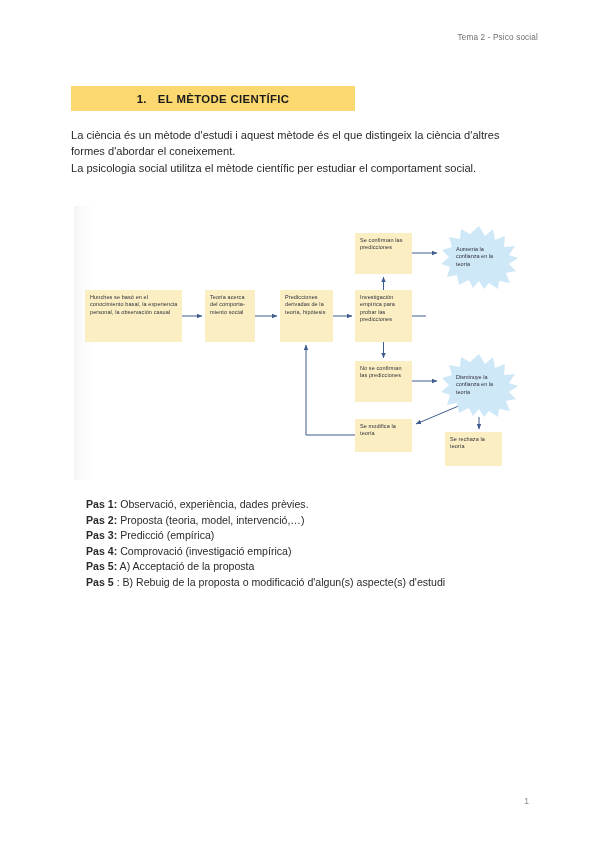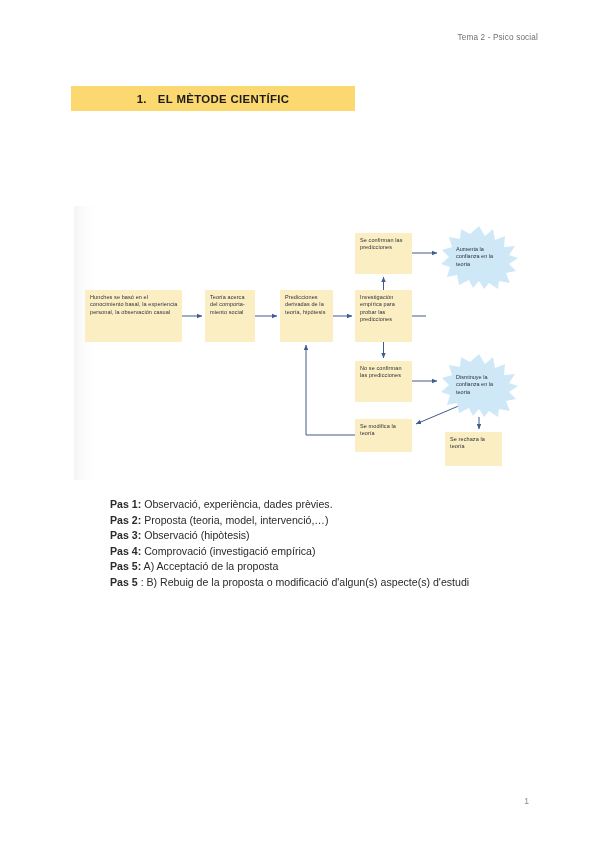--- a/index.html
+++ b/index.html
@@ -137,21 +137,21 @@
   .steps {
     position: absolute;
     left: 86px;
     top: 497px;
     width: 440px;
     font-size: 10.6px;
     line-height: 15.6px;
     color: #2a2a2a;
   }
   .step-row { white-space: nowrap; }
-  .step-label { font-weight: bold; margin-left: 24px; }
+  .step-label { font-weight: bold; }
 
   
   .page-number {
     position: absolute;
     right: 71px;
     bottom: 42px;
     font-size: 8.5px;
     color: #8a8a8a;
   }
 </style>
@@ -162,20 +162,24 @@
 
   <div class="doc-header">Tema 2 - Psico social</div>
 
   <div class="section-banner">
     <div class="banner-inner">
       <span class="banner-num">1.</span>
       <span class="banner-title">EL MÈTODE CIENTÍFIC</span>
     </div>
   </div>
 
+  <div class="body-copy">
+    <p>La ciència és un mètode d'estudi i aquest mètode és el que distingeix la ciència d'altres formes d'abordar el coneixement.</p>
+    <p>La psicologia social utilitza el mètode científic per estudiar el comportament social.</p>
+  </div>
 
   <div class="figure-panel">
     <div class="diagram">
 
       <svg class="svg-layer" viewBox="0 0 455 274">
         <defs>
           <marker id="ah" markerWidth="6" markerHeight="6" refX="5.2" refY="3" orient="auto">
             <path d="M0,0.7 L5.4,3 L0,5.3 z" fill="#3f5c8c"></path>
           </marker>
         </defs>
@@ -226,21 +230,21 @@
     <div class="step-row">
       <span class="step-label">Pas 1:</span>
       <span class="step-text">Observació, experiència, dades prèvies.</span>
     </div>
     <div class="step-row">
       <span class="step-label">Pas 2:</span>
       <span class="step-text">Proposta (teoria, model, intervenció,…)</span>
     </div>
     <div class="step-row">
       <span class="step-label">Pas 3:</span>
-      <span class="step-text">Observació (hipòtesis)</span>
+      <span class="step-text">Predicció (empírica)</span>
     </div>
     <div class="step-row">
       <span class="step-label">Pas 4:</span>
       <span class="step-text">Comprovació (investigació empírica)</span>
     </div>
     <div class="step-row">
       <span class="step-label">Pas 5:</span>
       <span class="step-text">A) Acceptació de la proposta</span>
     </div>
     <div class="step-row">

